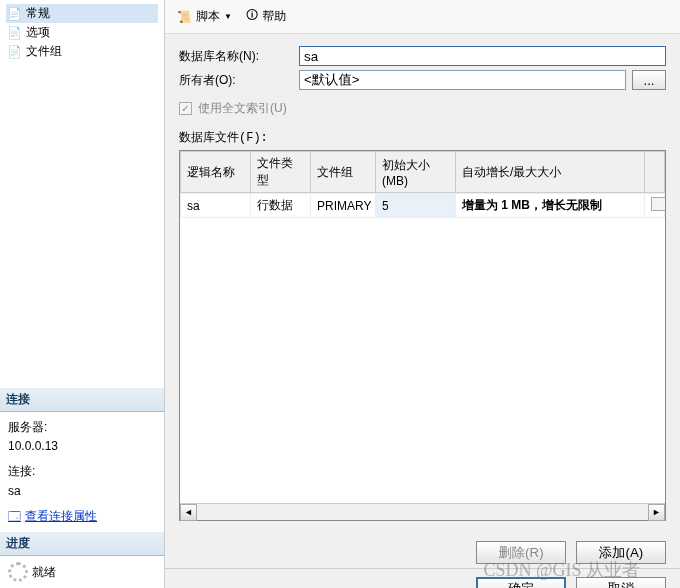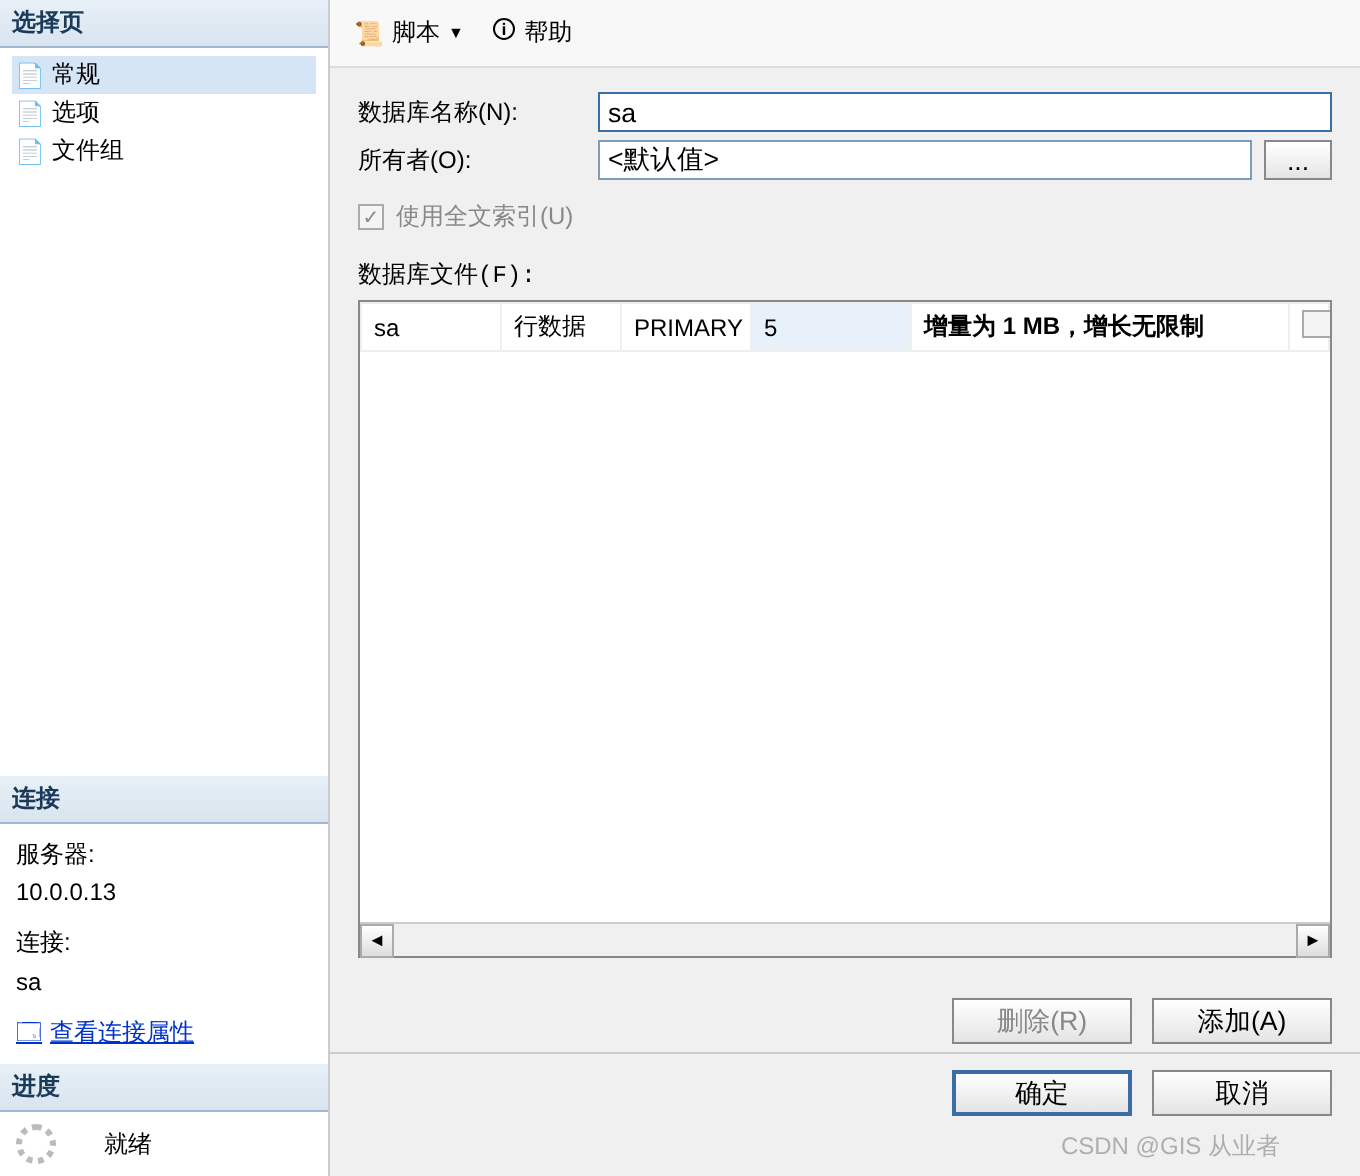--- a/index.html
+++ b/index.html
@@ -7,21 +7,21 @@
 .container { display: flex; width: 100%; height: 100%; }
 .sidebar { width: 165px; background: #fff; border-right: 1px solid #ccc; display: flex; flex-direction: column; }
 .panel-header { background: linear-gradient(#e8f0f7, #d8e4ef); border-bottom: 1px solid #a0b8d0; padding: 3px 6px; font-weight: bold; color: #1a3a5a; }
 .nav-list { padding: 4px 6px; }
 .nav-item { display: flex; align-items: center; gap: 4px; padding: 1px 2px; cursor: pointer; }
 .nav-item.selected { background: #d5e5f5; }
 .nav-icon { width: 14px; height: 14px; display: inline-flex; align-items: center; justify-content: center; }
 .spacer { flex: 1; }
 .conn-section { padding: 6px 8px; line-height: 1.6; }
 .conn-link { color: #0033cc; text-decoration: underline; cursor: pointer; display: inline-flex; align-items: center; gap: 4px; }
-.progress-section { padding: 6px 8px; display: flex; align-items: center; gap: 24px; }
+.progress-section { padding: 6px 8px; display: flex; align-items: center; gap: 4px; }
 .spinner { width: 20px; height: 20px; border: 3px dotted #bbb; border-radius: 50%; }
 .main { flex: 1; display: flex; flex-direction: column; background: #f0f0f0; }
 .toolbar { background: #f8f8f8; padding: 4px 8px; display: flex; align-items: center; gap: 6px; border-bottom: 1px solid #ddd; }
 .toolbar-btn { display: inline-flex; align-items: center; gap: 4px; cursor: pointer; padding: 2px 4px; }
 .dropdown-arrow { font-size: 8px; }
 .form-area { padding: 12px 14px; background: #f0f0f0; }
 .form-row { display: flex; align-items: center; margin-bottom: 4px; }
 .form-label { width: 120px; }
 .form-input { flex: 1; border: 1px solid #3a6ea5; padding: 2px 4px; height: 20px; background: #fff; }
 .form-input.owner { border-color: #7f9db9; }
@@ -41,28 +41,27 @@
 .row-btn { width: 18px; height: 14px; border: 1px solid #aaa; background: #f4f4f4; display: inline-block; }
 .grid-body { height: 310px; overflow: auto; background: #fff; }
 .grid-scroll { display: flex; align-items: center; background: #f0f0f0; border-top: 1px solid #ccc; height: 17px; }
 .scroll-arrow { width: 17px; height: 17px; background: linear-gradient(#fff,#ddd); border: 1px solid #aaa; display: flex; align-items: center; justify-content: center; font-size: 9px; cursor: pointer; }
 .scroll-track { flex: 1; height: 17px; }
 .action-row { display: flex; justify-content: flex-end; gap: 10px; padding: 8px 14px 4px 14px; }
 .btn { min-width: 90px; height: 23px; border: 1px solid #888; background: linear-gradient(#fff,#e4e4e4); cursor: pointer; padding: 0 14px; }
 .btn:disabled { color: #888; }
 .bottom-row { display: flex; justify-content: flex-end; gap: 10px; padding: 8px 14px; border-top: 1px solid #ccc; background: #f0f0f0; }
 .btn.primary { border: 2px solid #3a6ea5; }
-.watermark { position: absolute; bottom: 6px; right: 40px; color: rgba(120,120,120,0.55); font-size: 12px; pointer-events: none; }
+.watermark { position: absolute; bottom: 6px; right: 40px; color: rgba(120,120,120,0.55); font-size: 18px; pointer-events: none; font-family: Liberation Serif, serif; }
 </style>
 </head>
 <body>
 
 <div class="container">
   <div class="sidebar">
-    <div class="panel-header">选择页</div>
     <div class="nav-list">
       <div class="nav-item selected">
         <span class="nav-icon">📄</span>
         <span>常规</span>
       </div>
       <div class="nav-item">
         <span class="nav-icon">📄</span>
         <span>选项</span>
       </div>
       <div class="nav-item">
@@ -114,20 +113,32 @@
         <input class="form-input owner" value="&lt;默认值&gt;" style="">
         <button class="browse-btn">...</button>
       </div>
       <div class="checkbox-row">
         <span class="checkbox">✓</span>
         <span>使用全文索引(U)</span>
       </div>
       <div style="margin-bottom:4px;font-family:Liberation Mono, monospace;">数据库文件(F):</div>
 
       <div class="grid-area">
+        <table class="grid-table">
+          <thead>
+            <tr>
+              <th class="col-name">逻辑名称</th>
+              <th class="col-type">文件类型</th>
+              <th class="col-group">文件组</th>
+              <th class="col-size">初始大小(MB)</th>
+              <th class="col-auto">自动增长/最大大小</th>
+              <th style="width:20px"></th>
+            </tr>
+          </thead>
+        </table>
         <div class="grid-body">
           <table class="grid-table">
             <tbody>
               <tr>
                 <td class="col-name">sa</td>
                 <td class="col-type">行数据</td>
                 <td class="col-group">PRIMARY</td>
                 <td class="col-size sel">5</td>
                 <td class="col-auto">增量为 1 MB，增长无限制</td>
                 <td style="width:20px"><span class="row-btn"></span></td>

